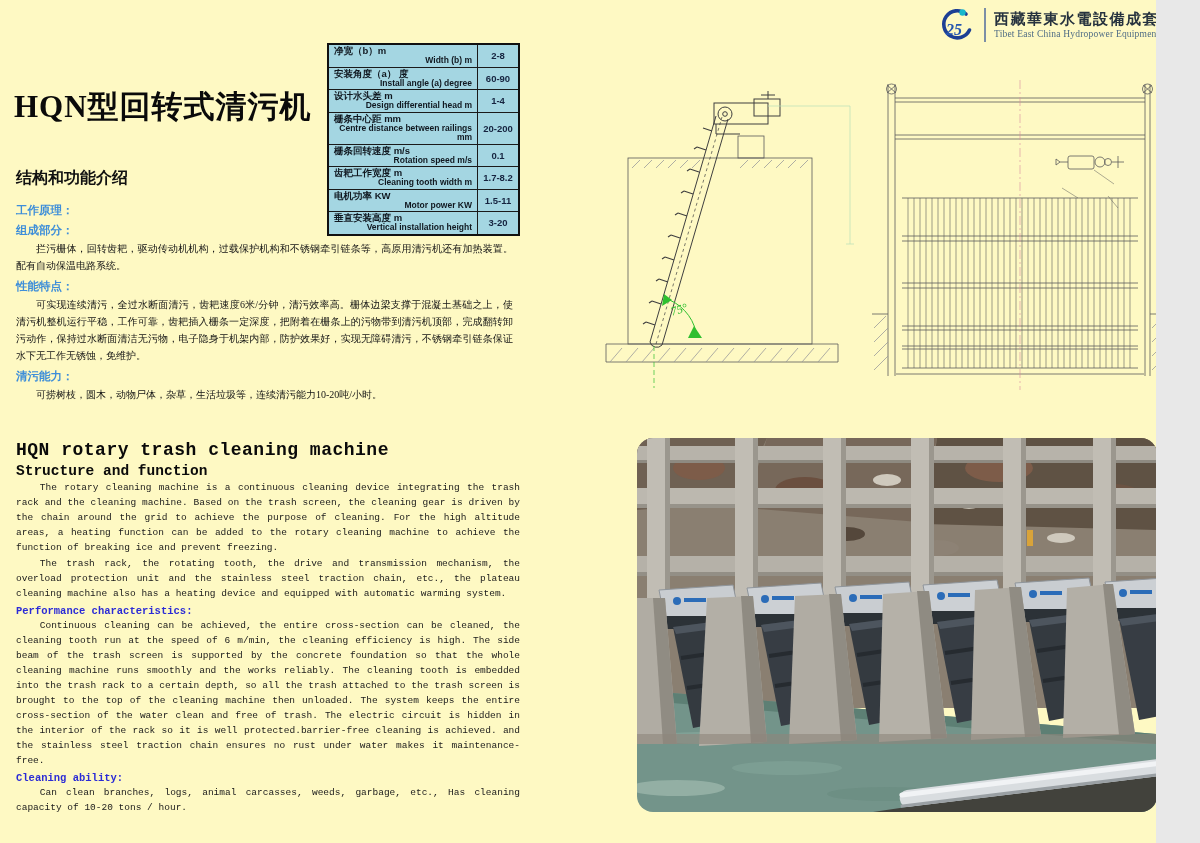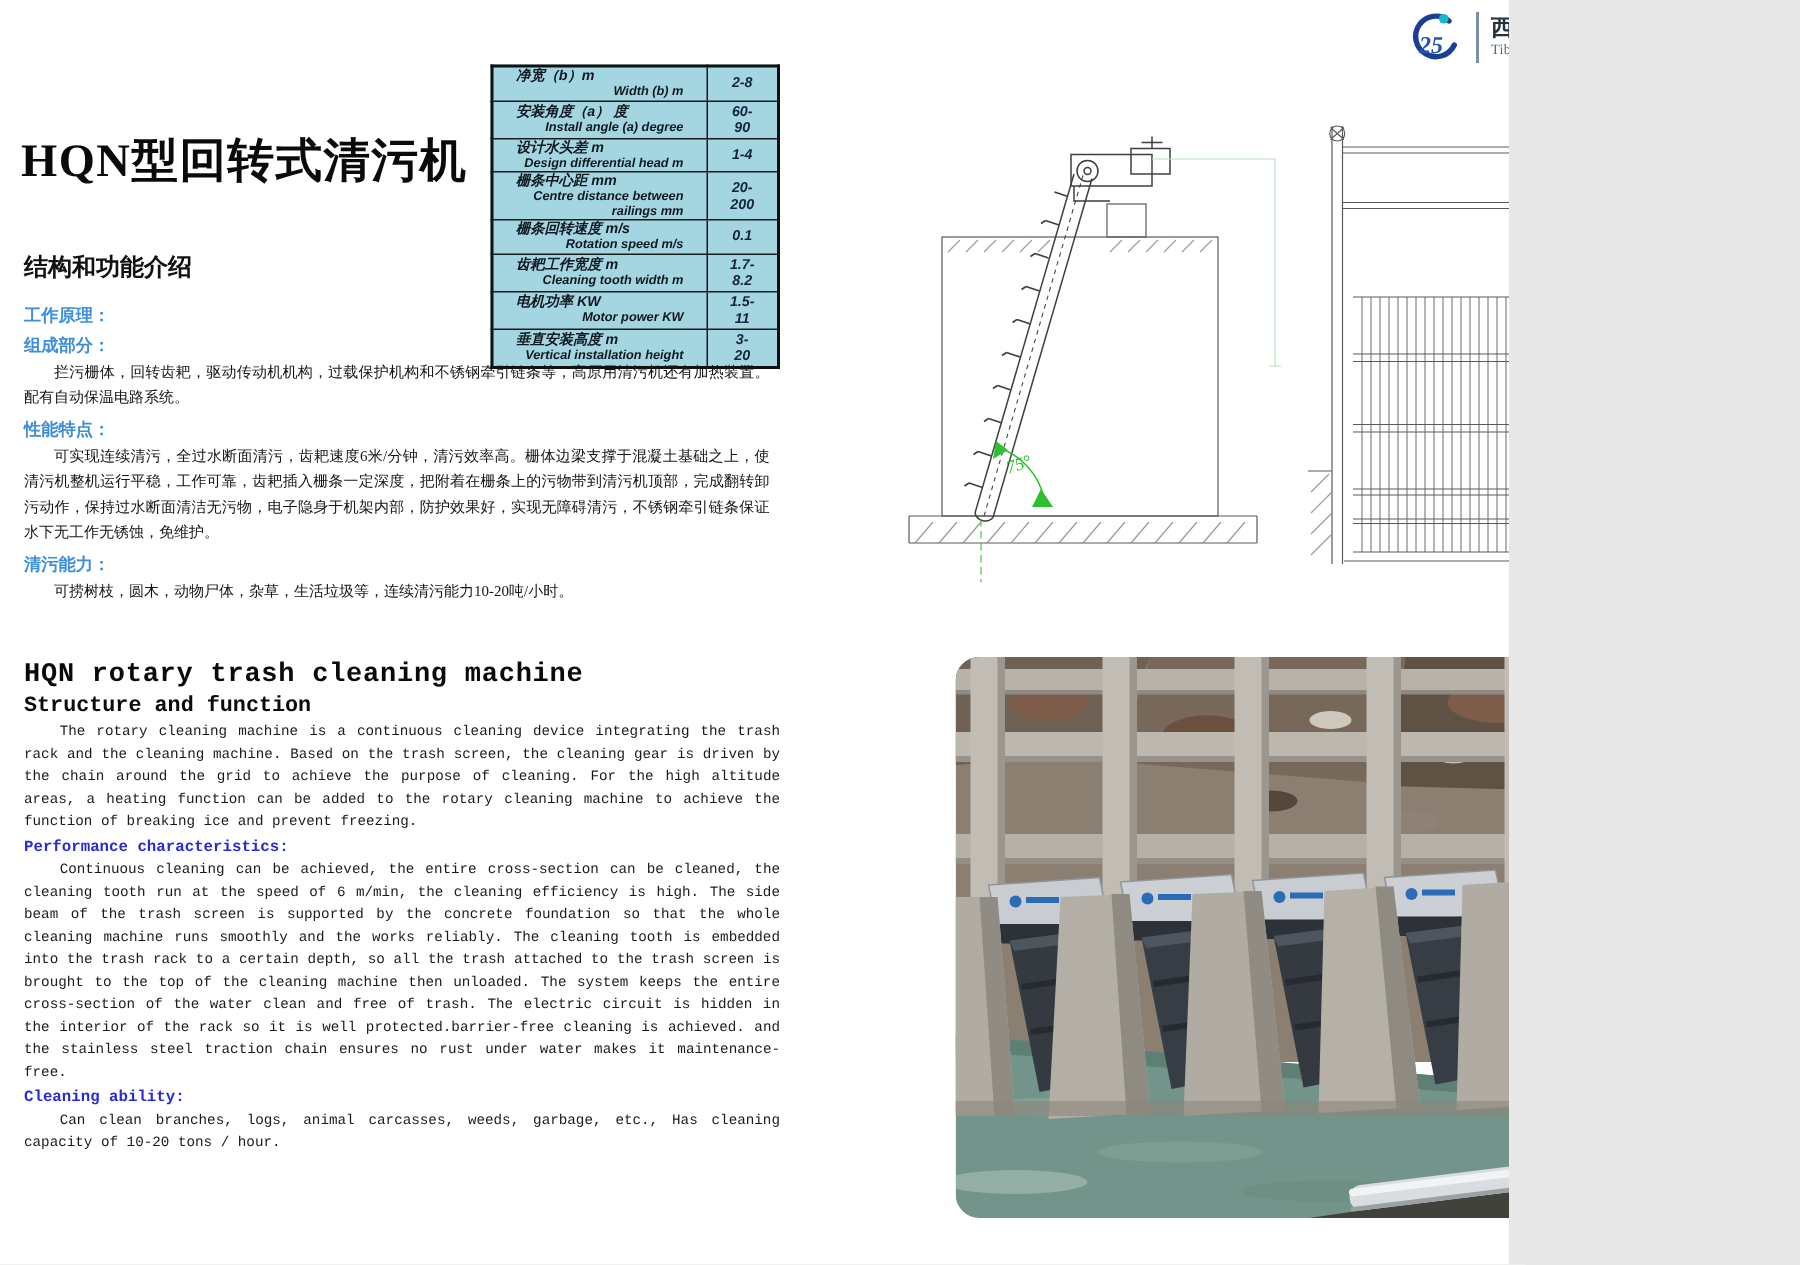--- a/index.html
+++ b/index.html
@@ -1,36 +1,36 @@
 <!DOCTYPE html>
 <html><head>
 <meta charset="utf-8">
 <style>
   html,body{margin:0;padding:0;background:#e8e8e8;}
-  .page{position:relative;width:1006px;height:843px;background:#ffffff;overflow:hidden;
+  .page{position:relative;width:1156px;height:843px;background:#fef9c3;overflow:hidden;
         font-family:"Liberation Serif",serif;color:#111;}
 
   
   .logo{position:absolute;left:936px;top:5px;display:flex;align-items:center;gap:8px;}
   .logo-divider{width:2px;height:34px;background:#7c8fa6;}
   .logo-cn{font-size:15px;font-weight:bold;letter-spacing:1.5px;color:#26323e;white-space:nowrap;line-height:18px;}
   .logo-en{font-size:9.5px;color:#4f6c85;letter-spacing:.2px;line-height:12px;white-space:nowrap;}
 
   
   .title-cn{position:absolute;left:14px;top:86px;font-size:31px;letter-spacing:1px;color:#0a0a0a;
             font-weight:600;margin:0;white-space:nowrap;}
   .subtitle-cn{position:absolute;left:16px;top:168px;font-size:16px;font-weight:600;margin:0;}
   .cn-sections{position:absolute;left:16px;top:198px;width:497px;}
   .cn-head{font-size:11.5px;font-weight:bold;color:#3e8ed9;margin:5px 0 2px;}
   .cn-body{font-size:10px;line-height:17px;margin:0;text-align:justify;text-indent:2em;color:#141414;}
 
   
   .spec{position:absolute;left:327px;top:43px;width:193px;border-collapse:collapse;
         background:#a4d6e2;font-family:"Liberation Sans",sans-serif;border:2px solid #111;}
-  .spec td{border:1px solid #1a1a1a;padding:1px 15px;vertical-align:middle;font-style:italic;}
+  .spec td{border:1px solid #1a1a1a;padding:1px 5px;vertical-align:middle;}
   .spec .lbl{width:138px;}
   .spec .lbl .cn{display:block;font-size:9.5px;font-weight:bold;line-height:10px;color:#101820;}
   .spec .lbl .en{display:block;font-size:8.5px;font-weight:bold;line-height:9.5px;color:#101820;text-align:right;}
   .spec .val{text-align:center;font-size:9.5px;font-weight:bold;color:#15233f;}
 
   
   .en-block{position:absolute;left:16px;top:440px;width:504px;font-family:"Liberation Mono",monospace;}
   .en-title{font-size:18px;font-weight:bold;margin:0;color:#0a0a0a;letter-spacing:.5px;}
   .en-sub{font-size:14.5px;font-weight:bold;margin:3px 0 0;color:#0a0a0a;}
   .en-head{font-size:10.5px;font-weight:bold;color:#2b2bd6;margin:4px 0 0;}
@@ -130,20 +130,21 @@
     <div class="cn-head">性能特点：</div>
     <p class="cn-body">可实现连续清污，全过水断面清污，齿耙速度6米/分钟，清污效率高。栅体边梁支撑于混凝土基础之上，使清污机整机运行平稳，工作可靠，齿耙插入栅条一定深度，把附着在栅条上的污物带到清污机顶部，完成翻转卸污动作，保持过水断面清洁无污物，电子隐身于机架内部，防护效果好，实现无障碍清污，不锈钢牵引链条保证水下无工作无锈蚀，免维护。</p>
     <div class="cn-head">清污能力：</div>
     <p class="cn-body">可捞树枝，圆木，动物尸体，杂草，生活垃圾等，连续清污能力10-20吨/小时。</p>
   </div>
 
   <div class="en-block">
     <h2 class="en-title">HQN rotary trash cleaning machine</h2>
     <h3 class="en-sub">Structure and function</h3>
     <p class="en-body">The rotary cleaning machine is a continuous cleaning device integrating the trash rack and the cleaning machine. Based on the trash screen, the cleaning gear is driven by the chain around the grid to achieve the purpose of cleaning. For the high altitude areas, a heating function can be added to the rotary cleaning machine to achieve the function of breaking ice and prevent freezing.</p>
+    <p class="en-body">The trash rack, the rotating tooth, the drive and transmission mechanism, the overload protection unit and the stainless steel traction chain, etc., the plateau cleaning machine also has a heating device and equipped with automatic warming system.</p>
     <div class="en-head">Performance characteristics:</div>
     <p class="en-body">Continuous cleaning can be achieved, the entire cross-section can be cleaned, the cleaning tooth run at the speed of 6 m/min, the cleaning efficiency is high. The side beam of the trash screen is supported by the concrete foundation so that the whole cleaning machine runs smoothly and the works reliably. The cleaning tooth is embedded into the trash rack to a certain depth, so all the trash attached to the trash screen is brought to the top of the cleaning machine then unloaded. The system keeps the entire cross-section of the water clean and free of trash. The electric circuit is hidden in the interior of the rack so it is well protected.barrier-free cleaning is achieved. and the stainless steel traction chain ensures no rust under water makes it maintenance-free.</p>
     <div class="en-head">Cleaning ability:</div>
     <p class="en-body">Can clean branches, logs, animal carcasses, weeds, garbage, etc., Has cleaning capacity of 10-20 tons / hour.</p>
   </div>
 
   <svg class="draw-left" width="272" height="320" viewBox="0 0 272 320">
     <g stroke="#5a5a5a" stroke-width="0.8" fill="none">
       <rect x="30" y="72" width="184" height="186"></rect>
       <path d="M8 258 H240 M8 276 H240 M8 258 V276 M240 258 V276"></path>

